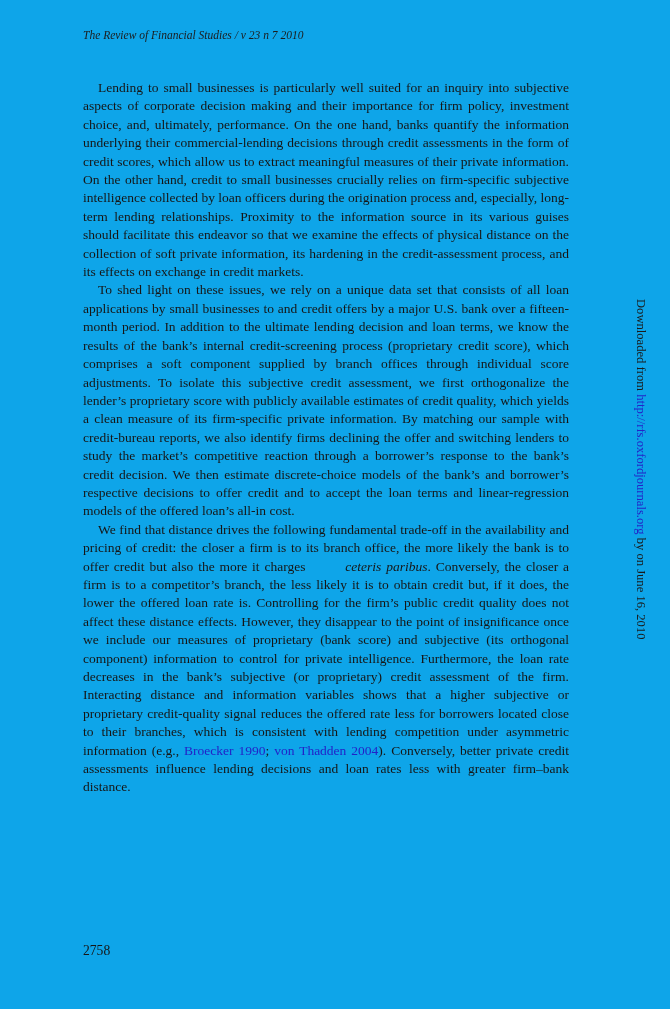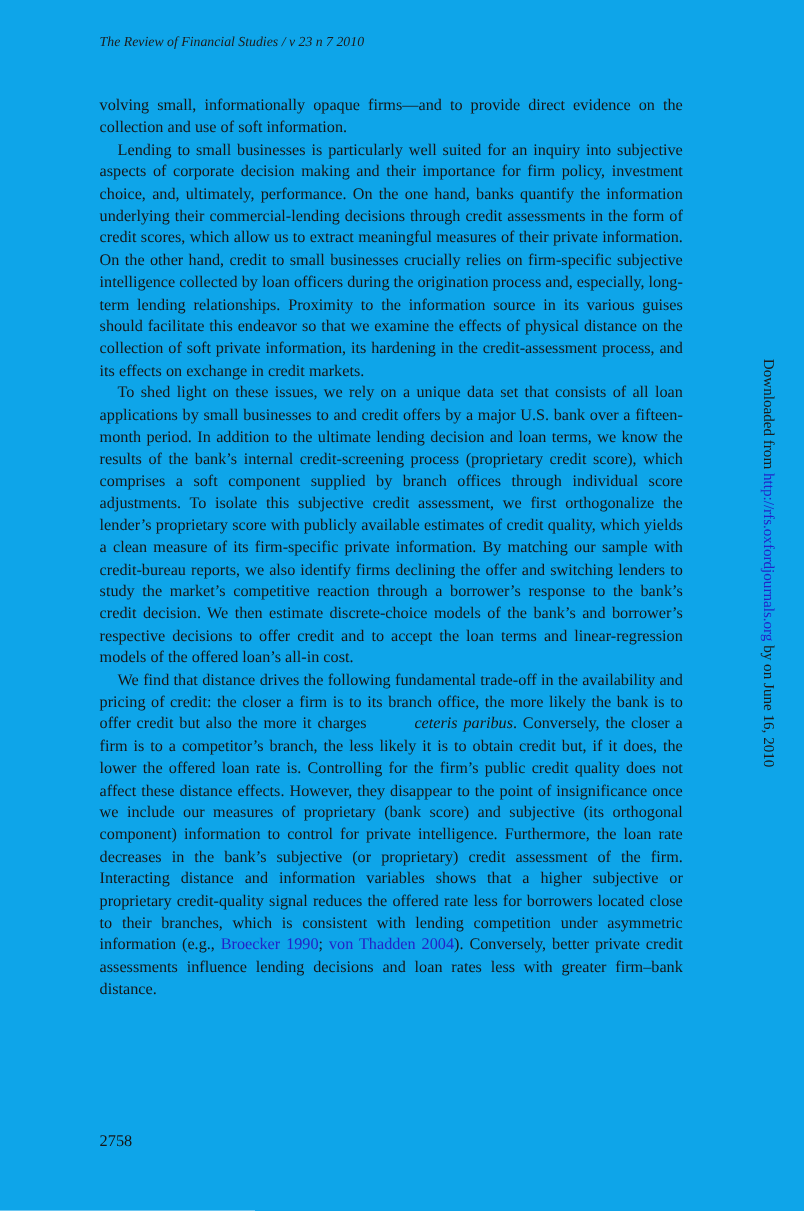--- a/index.html
+++ b/index.html
@@ -71,21 +71,20 @@
   }
 </style>
 </head>
 <body>
 
 <div class="page">
 
   <div class="journal-header">The Review of Financial Studies / v 23 n 7 2010</div>
 
   <div class="article-body">
-      <p class="para"><span>volving small, informationally opaque firms—and to provide direct evidence on the collection and use of soft information.</span></p>
       <p class="para indent"><span>Lending to small businesses is particularly well suited for an inquiry into subjective aspects of corporate decision making and their importance for firm policy, investment choice, and, ultimately, performance. On the one hand, banks quantify the information underlying their commercial-lending decisions through credit assessments in the form of credit scores, which allow us to extract meaningful measures of their private information. On the other hand, credit to small businesses crucially relies on firm-specific subjective intelligence collected by loan officers during the origination process and, especially, long-term lending relationships. Proximity to the information source in its various guises should facilitate this endeavor so that we examine the effects of physical distance on the collection of soft private information, its hardening in the credit-assessment process, and its effects on exchange in credit markets.</span></p>
       <p class="para indent"><span>To shed light on these issues, we rely on a unique data set that consists of all loan applications by small businesses to and credit offers by a major U.S. bank over a fifteen-month period. In addition to the ultimate lending decision and loan terms, we know the results of the bank’s internal credit-screening process (proprietary credit score), which comprises a soft component supplied by branch offices through individual score adjustments. To isolate this subjective credit assessment, we first orthogonalize the lender’s proprietary score with publicly available estimates of credit quality, which yields a clean measure of its firm-specific private information. By matching our sample with credit-bureau reports, we also identify firms declining the offer and switching lenders to study the market’s competitive reaction through a borrower’s response to the bank’s credit decision. We then estimate discrete-choice models of the bank’s and borrower’s respective decisions to offer credit and to accept the loan terms and linear-regression models of the offered loan’s all-in cost.</span></p>
       <p class="para indent"><span>We find that distance drives the following fundamental trade-off in the availability and pricing of credit: the closer a firm is to its branch office, the more likely the bank is to offer credit but also the more it charges </span><em>ceteris paribus</em><span>. Conversely, the closer a firm is to a competitor’s branch, the less likely it is to obtain credit but, if it does, the lower the offered loan rate is. Controlling for the firm’s public credit quality does not affect these distance effects. However, they disappear to the point of insignificance once we include our measures of proprietary (bank score) and subjective (its orthogonal component) information to control for private intelligence. Furthermore, the loan rate decreases in the bank’s subjective (or proprietary) credit assessment of the firm. Interacting distance and information variables shows that a higher subjective or proprietary credit-quality signal reduces the offered rate less for borrowers located close to their branches, which is consistent with lending competition under asymmetric information (e.g., </span><a href="#" class="cite-link">Broecker 1990</a><span>; </span><a href="#" class="cite-link">von Thadden 2004</a><span>). Conversely, better private credit assessments influence lending decisions and loan rates less with greater firm–bank distance.</span></p>
     </div>
 
   <div class="sidebar-watermark"><span>Downloaded from </span><a href="#" class="cite-link">http://rfs.oxfordjournals.org</a><span> by on June 16, 2010</span></div>
 
   <div class="page-number">2758</div>
 
 </div>

